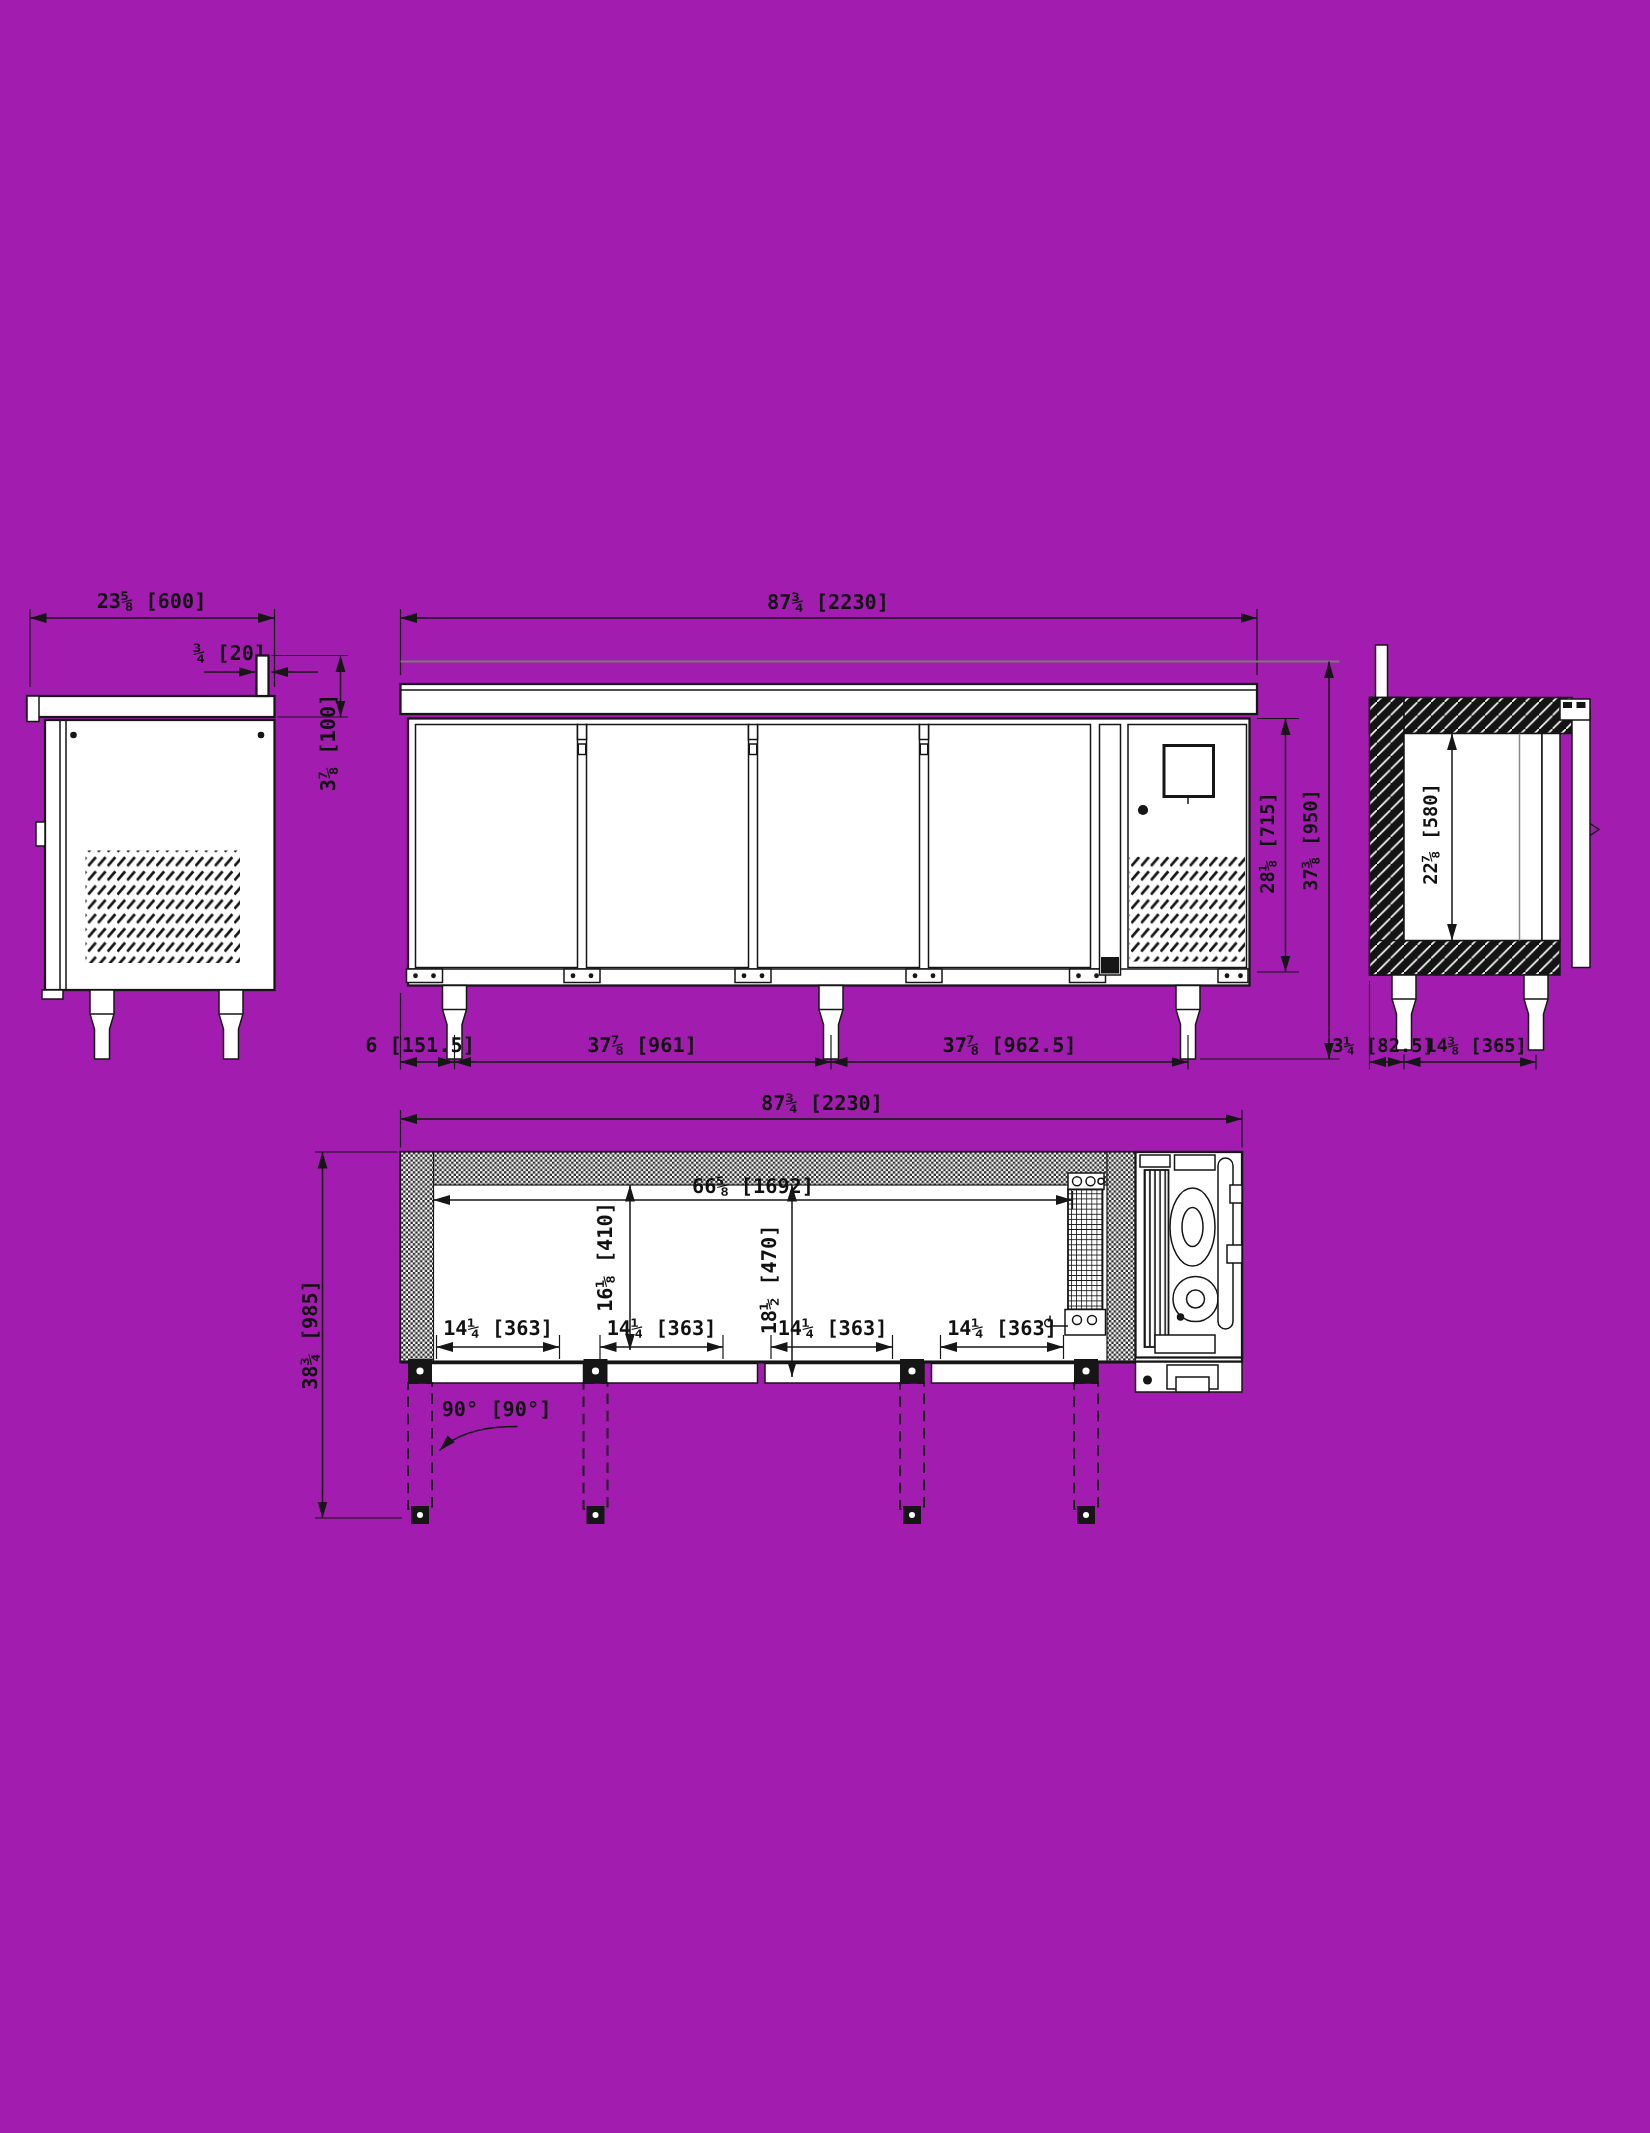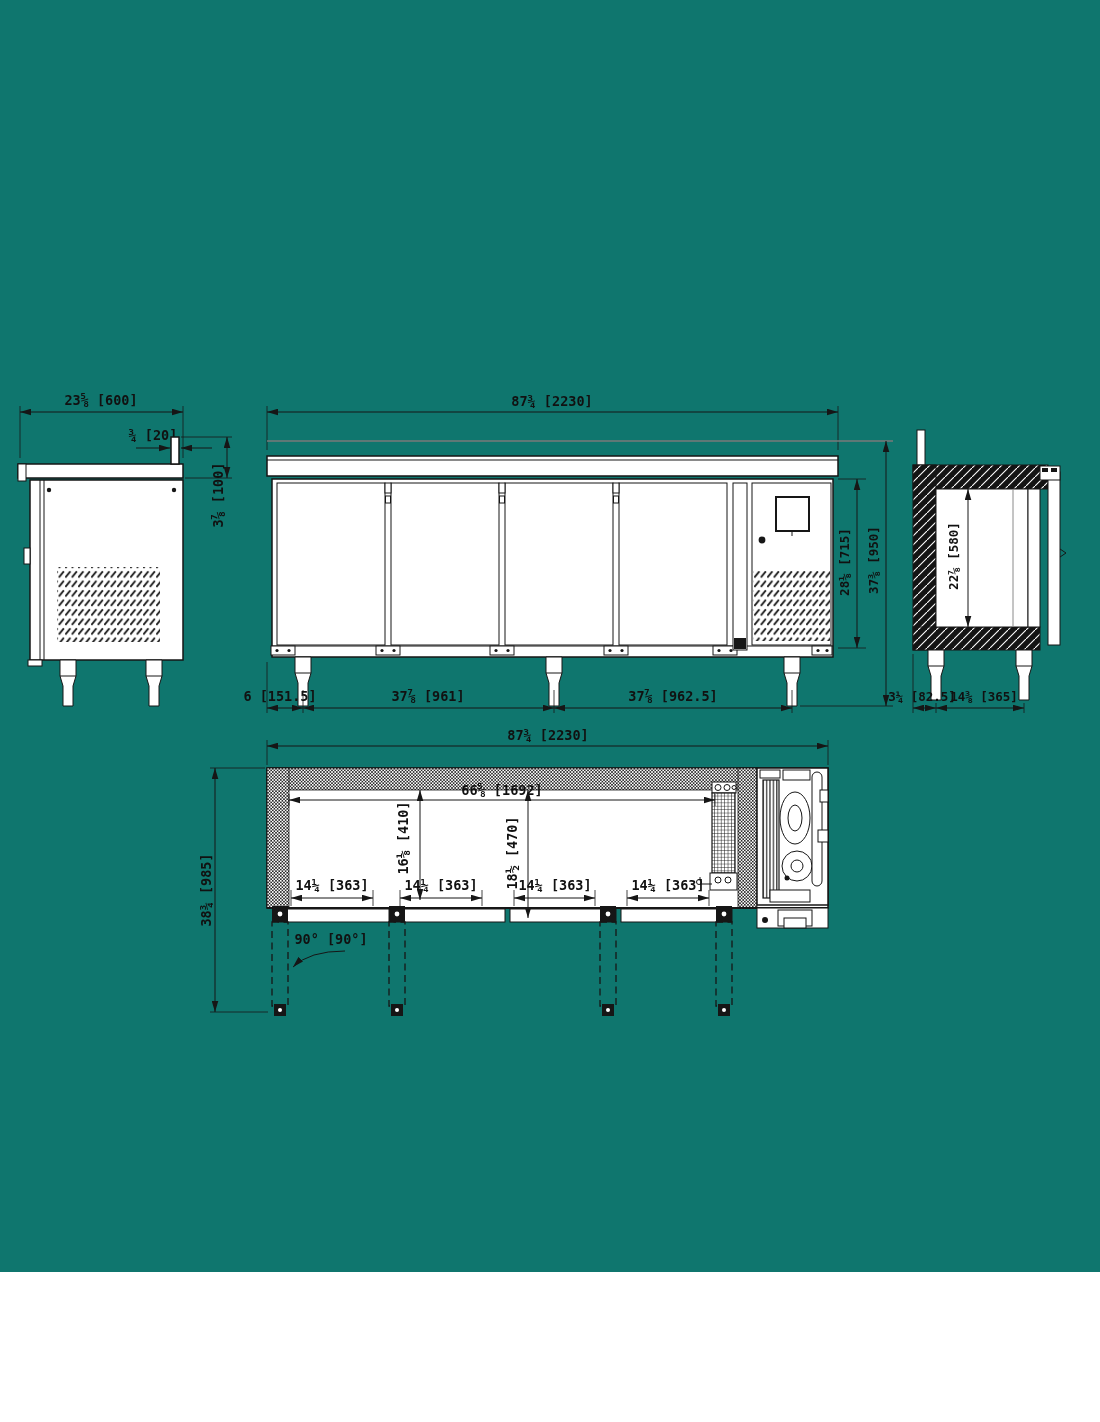--- a/index.html
+++ b/index.html
@@ -1,16 +1,16 @@
 <!DOCTYPE html>
 <html><head>
 <meta charset="utf-8">
 <style>
   html,body{margin:0;padding:0;background:#fff;}
-  .page{position:relative;width:1100px;height:1272px;background:#0f766e;overflow:hidden;}
+  .page{position:relative;width:1100px;height:1422px;background:#a21caf;overflow:hidden;}
   svg{position:absolute;left:0;top:0;}
   .ln1{stroke:#161616;stroke-width:1;fill:none;}
   .ln2{stroke:#161616;stroke-width:2;fill:none;}
   .fw{fill:#ffffff;stroke:#161616;stroke-width:1.5;}
   .fw1{fill:#ffffff;stroke:#161616;stroke-width:1;}
   .fb{fill:#161616;stroke:none;}
   .dim{stroke:#161616;stroke-width:1;fill:none;}
   .wit{stroke:#161616;stroke-width:0.8;fill:none;}
   .gray{stroke:#7a7a7a;stroke-width:1.4;fill:none;}
   .dash{stroke:#161616;stroke-width:1.3;fill:none;stroke-dasharray:7 4.5;}

